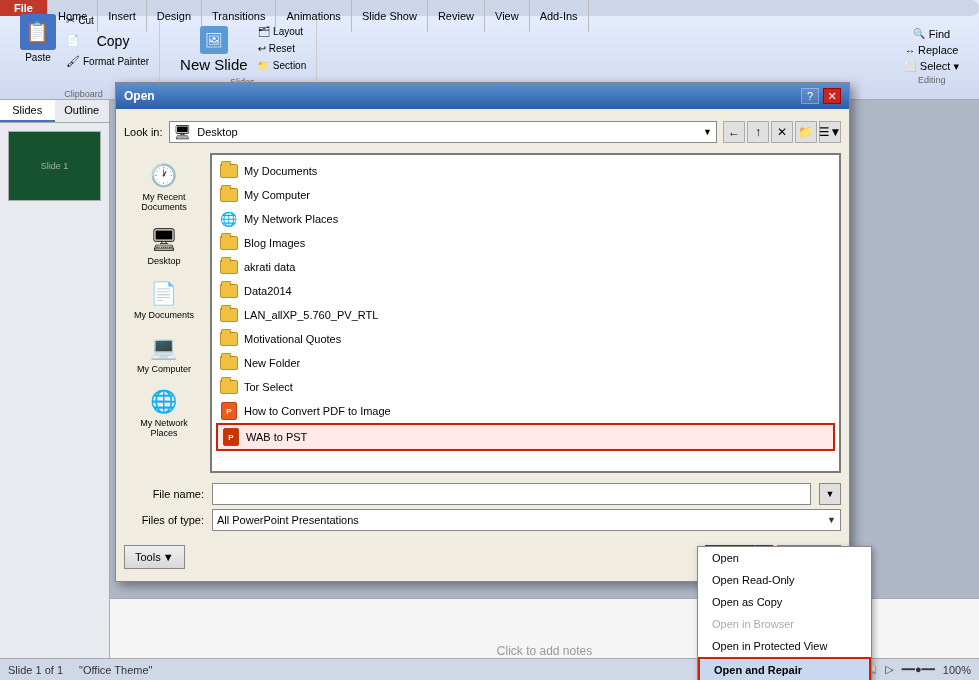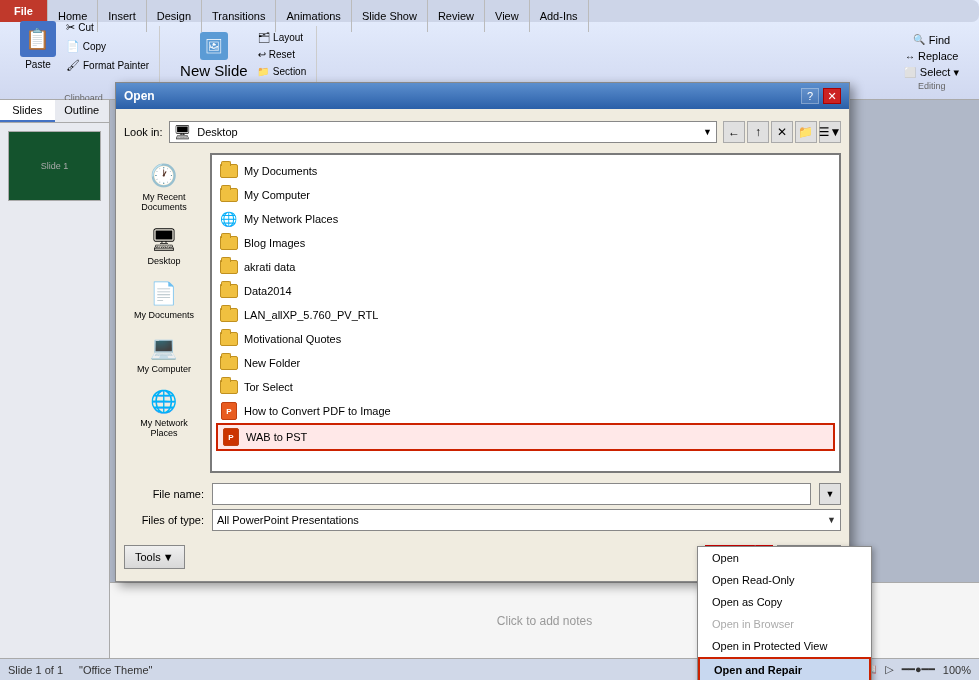--- a/index.html
+++ b/index.html
@@ -3,41 +3,41 @@
   <meta charset="utf-8">
   <style>
     * { box-sizing: border-box; margin: 0; padding: 0; }
     body { font-family: 'Segoe UI', Tahoma, sans-serif; font-size: 12px; background: #d4d0c8; overflow: hidden; width: 979px; height: 680px; }
 
     
     .app-bg { width: 979px; height: 680px; background: #f0f0f0; position: relative; }
 
     
     .ribbon { background: linear-gradient(to bottom, #e8f0ff, #d0d8f0); height: 100px; border-bottom: 1px solid #aaa; }
-    .ribbon-tabs { display: flex; height: 22px; background: #cdd5e8; border-radius: 7px; }
+    .ribbon-tabs { display: flex; height: 16px; background: #cdd5e8; border-radius: 7px; }
     .ribbon-tab { padding: 16px 10px; font-size: 11px; cursor: pointer; border-right: 1px solid #bbb; display: flex; align-items: center; }
     .ribbon-tab.active { background: #fff; color: #c0392b; font-weight: bold; border-bottom: none; }
     .ribbon-content { height: 78px; display: flex; align-items: center; padding: 4px 8px; gap: 8px; }
     .ribbon-group { display: flex; flex-direction: column; align-items: center; border-right: 1px solid #ccc; padding: 2px 8px; height: 70px; justify-content: center; }
     .ribbon-btn { display: flex; flex-direction: column; align-items: center; font-size: 10px; cursor: pointer; padding: 2px 4px; border-radius: 2px; }
     .ribbon-icon { width: 28px; height: 28px; background: #4472c4; border-radius: 3px; margin-bottom: 2px; display: flex; align-items: center; justify-content: center; color: white; font-size: 14px; }
 
     
     .status-bar { position: absolute; bottom: 0; left: 0; right: 0; height: 22px; background: #d0d8e8; border-top: 1px solid #aaa; display: flex; align-items: center; padding: 0 8px; font-size: 11px; color: #333; justify-content: space-between; }
 
     
     .slide-panel { position: absolute; top: 100px; left: 0; width: 110px; bottom: 22px; background: #e8eaf0; border-right: 1px solid #aaa; }
     .slide-panel-tabs { display: flex; border-bottom: 1px solid #aaa; }
     .slide-panel-tab { flex: 1; text-align: center; padding: 4px 2px; font-size: 11px; cursor: pointer; border-bottom: 2px solid transparent; }
     .slide-panel-tab.active { border-bottom: 2px solid #4472c4; background: white; }
     .slide-thumb { margin: 8px; background: #14532d; border: 1px solid #aaa; height: 70px; display: flex; align-items: center; justify-content: center; font-size: 9px; color: #999; position: relative; }
     .slide-content-area { position: absolute; top: 100px; left: 110px; right: 0; bottom: 22px; background: #b0b8c8; display: flex; flex-direction: column; }
     .slide-main { flex: 1; display: flex; align-items: center; justify-content: center; }
     .slide-box { width: 500px; height: 380px; background: white; border: 1px solid #aaa; display: flex; align-items: center; justify-content: center; color: #aaa; font-size: 14px; }
-    .notes-area { height: 76px; background: #f5f5f5; border-top: 1px solid #aaa; display: flex; align-items: center; justify-content: center; color: #999; font-size: 12px; }
+    .notes-area { height: 60px; background: #f5f5f5; border-top: 1px solid #aaa; display: flex; align-items: flex-end; justify-content: center; color: #999; font-size: 12px; }
     .dialog { position: absolute; top: 82px; left: 115px; width: 735px; background: #f0ece0; border: 1px solid #888; box-shadow: 4px 4px 10px rgba(0,0,0,0.4); }
     .dialog-titlebar { background: linear-gradient(to bottom, #5c8fce, #2a5fa8); color: white; padding: 4px 8px; display: flex; align-items: center; justify-content: space-between; height: 26px; }
     .dialog-title { font-weight: bold; font-size: 12px; }
     .dialog-controls { display: flex; gap: 4px; }
     .dialog-ctrl-btn { width: 18px; height: 16px; display: flex; align-items: center; justify-content: center; font-size: 11px; cursor: pointer; color: white; border: 1px solid rgba(255,255,255,0.3); background: rgba(255,255,255,0.1); }
     .dialog-ctrl-btn.close { background: #cc2222; border-color: #aa0000; }
 
     
     .dialog-body { display: flex; flex-direction: column; padding: 8px; gap: 6px; }
     .dialog-lookin { display: flex; align-items: center; gap: 6px; padding: 4px 0; }
@@ -109,21 +109,21 @@
             <div class="ribbon-icon" style="background:#4472c4; width:36px; height:36px; font-size:20px;">📋</div>
             <span style="font-size:10px;">Paste</span>
           </div>
           <div style="display:flex; flex-direction:column; gap:2px;">
             <div class="ribbon-btn" style="flex-direction:row; gap:3px; padding:2px;">
                 <span style="font-size:11px;">✂</span>
                 <span style="font-size:10px;">Cut</span>
               </div>
             <div class="ribbon-btn" style="flex-direction:row; gap:3px; padding:2px;">
                 <span style="font-size:11px;">📄</span>
-                <span style="font-size:10px;">Copy</span>
+                <span style="font-size:14px;margin-left:14px;">Copy</span>
               </div>
             <div class="ribbon-btn" style="flex-direction:row; gap:3px; padding:2px;">
                 <span style="font-size:11px;">🖌</span>
                 <span style="font-size:10px;">Format Painter</span>
               </div>
           </div>
         </div>
         <span style="font-size:9px; color:#666; margin-top:19px;">Clipboard</span>
       </div>
 

